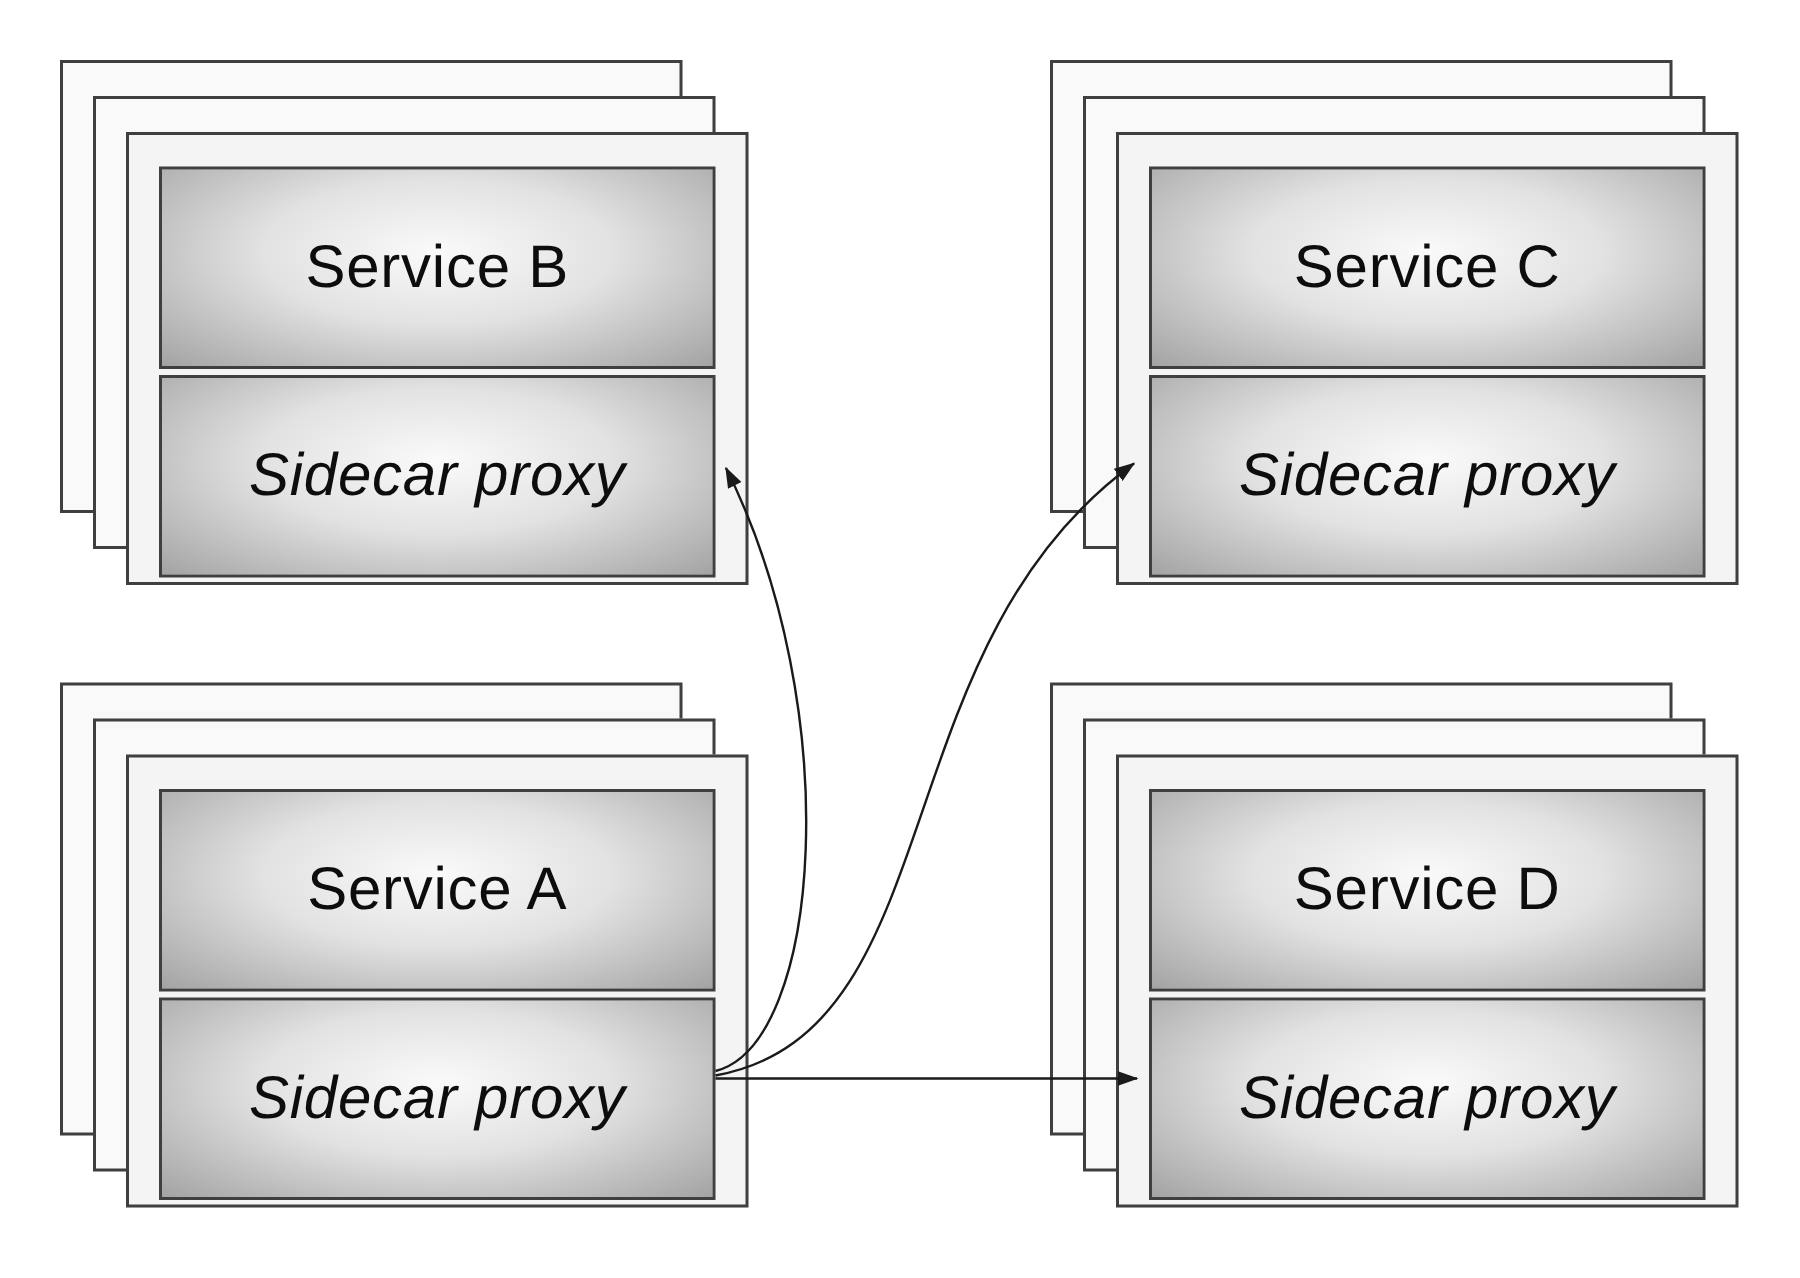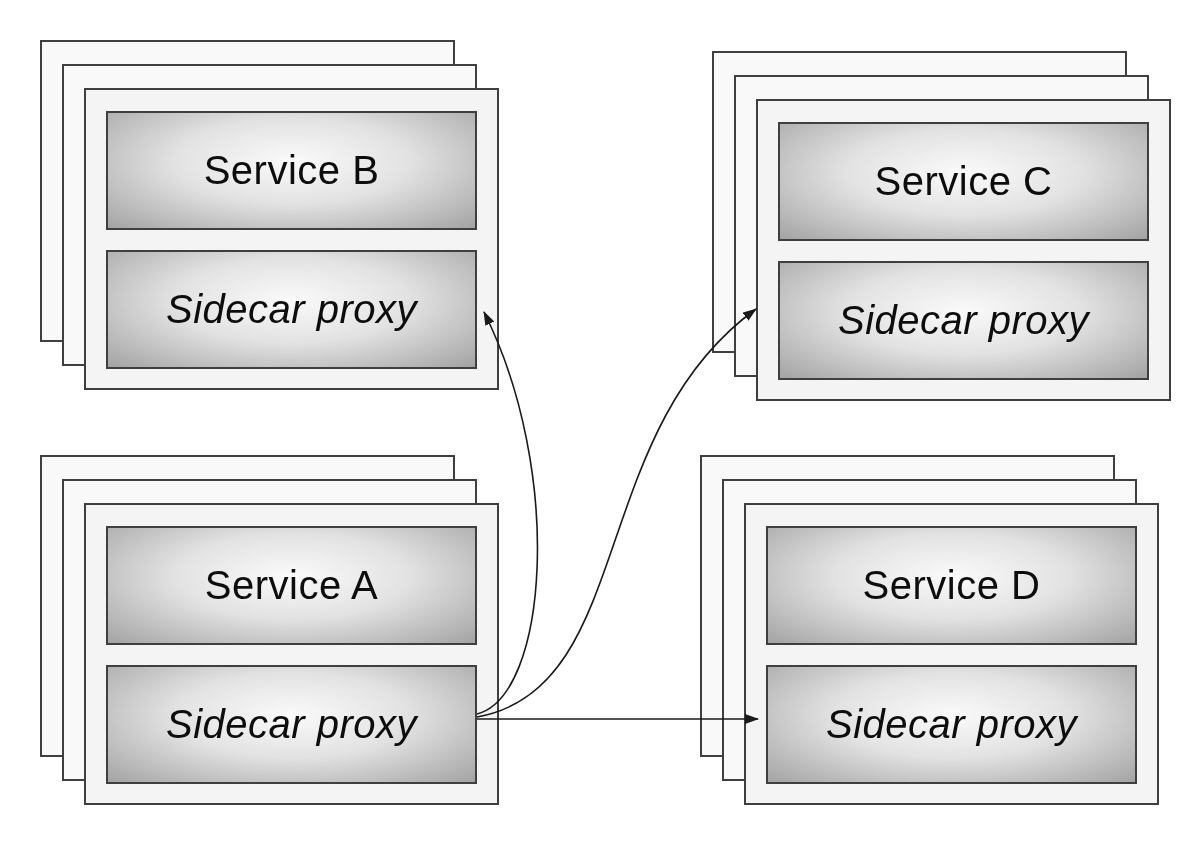--- a/index.html
+++ b/index.html
@@ -36,37 +36,37 @@
     background: var(--card-fill);
     border: 2px solid var(--card-border);
   }
   .card.back2 { left: 0;    top: 0; }
   .card.back1 { left: 22px; top: 24px; }
   .card.front { left: 44px; top: 48px; background: var(--card-front-fill); }
   .node {
     position: absolute;
     left: 20px;
     width: 371px;
-    height: 119px;
+    height: 135px;
     border: 2px solid var(--node-border);
     background: radial-gradient(ellipse at 50% 42%,
                 var(--gradient-light) 0%,
                 var(--gradient-mid) 45%,
                 var(--gradient-dark) 100%);
     display: flex;
     align-items: center;
     justify-content: center;
     font-size: 40px;
     color: var(--text);
     letter-spacing: 0.5px;
   }
   .node.service { top: 21px; }
   .node.proxy   { top: 160px; font-style: italic; }
   #stack-service-b { left: 40px;  top: 40px; }
-  #stack-service-c { left: 700px; top: 51px; margin-left: 12px; }
+  #stack-service-c { left: 700px; top: 40px; }
   #stack-service-a { left: 40px;  top: 455px; }
   #stack-service-d { left: 700px; top: 455px; padding-left: 20px; }
   #edges-overlay {
     position: absolute;
     left: 0; top: 0;
     width: 1200px;
     height: 852px;
     z-index: 10;
     pointer-events: none;
   }

